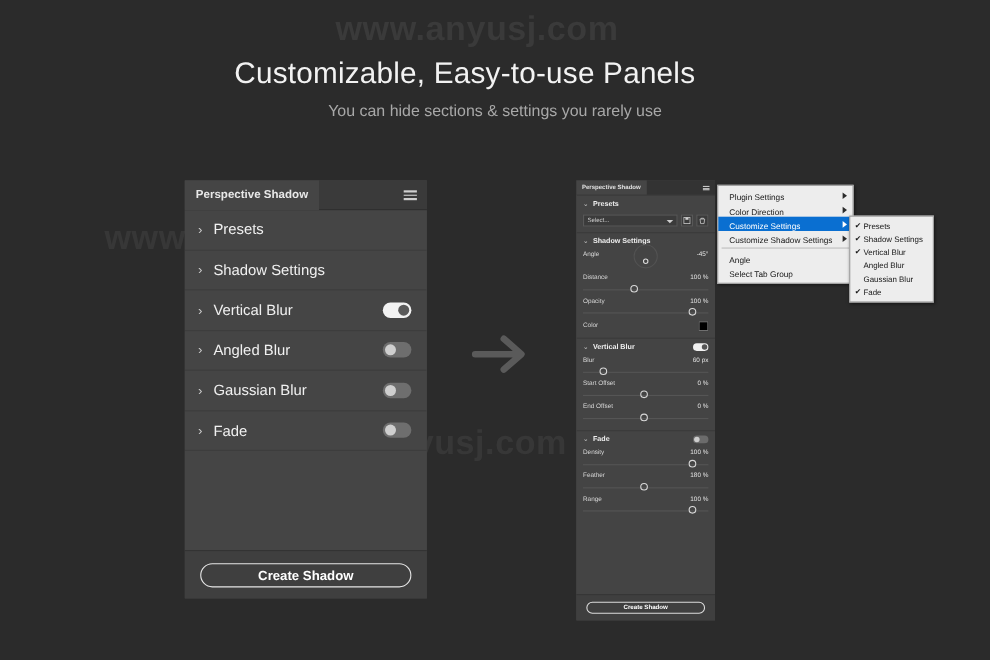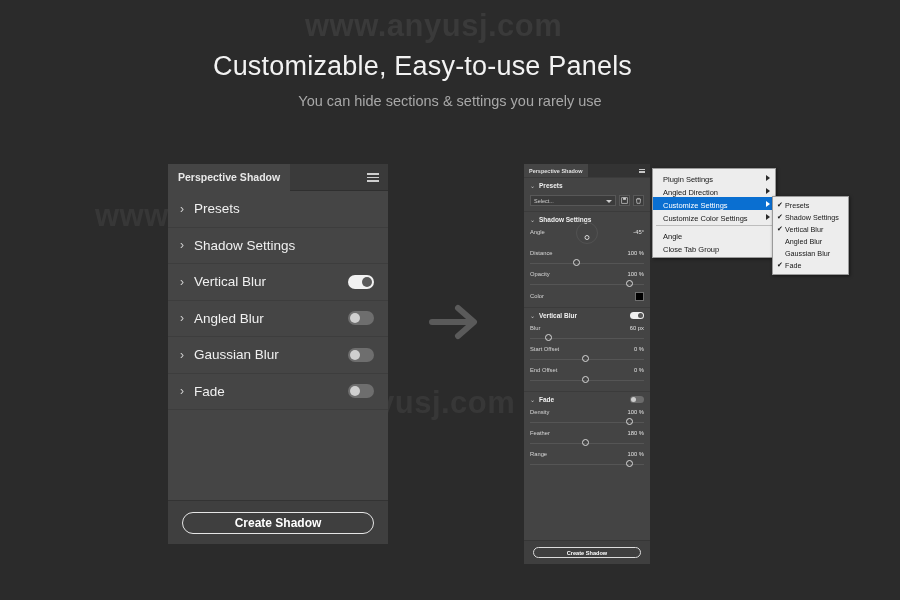--- a/index.html
+++ b/index.html
@@ -449,37 +449,37 @@
       <div class="rbtn">Create Shadow</div>
     </div>
   </div>
 
   <div class="menu">
     <div class="mitem">
       <span>Plugin Settings</span>
       <i class="marrow"></i>
     </div>
     <div class="mitem">
-      <span>Angled Direction</span>
+      <span>Color Direction</span>
       <i class="marrow"></i>
     </div>
     <div class="mitem sel">
       <span>Customize Settings</span>
       <i class="marrow"></i>
     </div>
     <div class="mitem">
-      <span>Customize Color Settings</span>
+      <span>Customize Shadow Settings</span>
       <i class="marrow"></i>
     </div>
     <div class="msep"></div>
     <div class="mitem">
       <span>Angle</span>
     </div>
     <div class="mitem">
-      <span>Close Tab Group</span>
+      <span>Select Tab Group</span>
     </div>
   </div>
 
   <div class="submenu">
     <div class="sitem">
       <span class="ck">✔</span>
       <span>Presets</span>
     </div>
     <div class="sitem">
       <span class="ck">✔</span>

